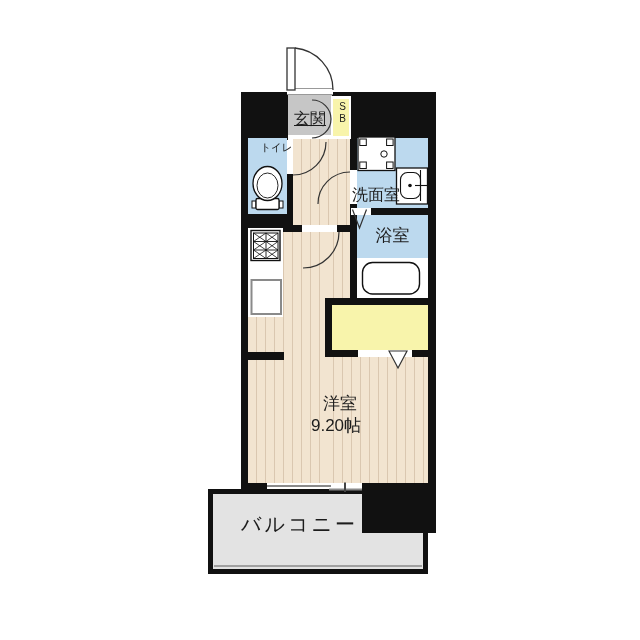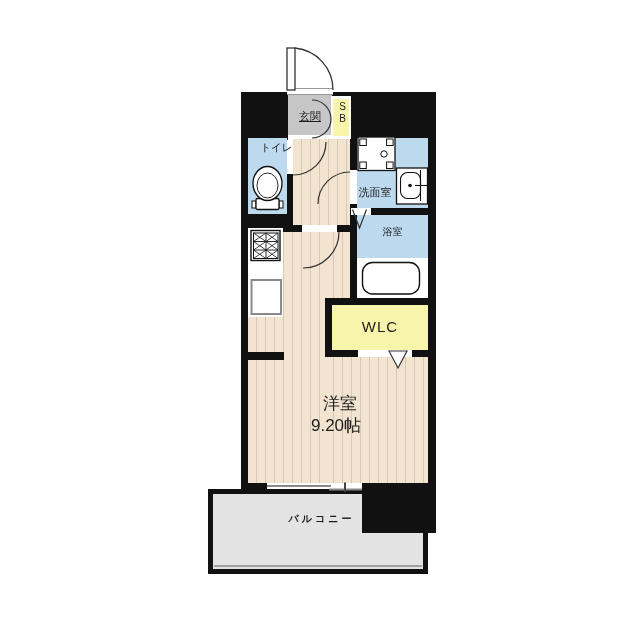--- a/index.html
+++ b/index.html
@@ -123,23 +123,22 @@
 
     <rect x="251.5" y="280" width="29.5" height="34" fill="#fff" stroke="#8a8a8a" stroke-width="2"></rect>
 
     <g>
       <line x1="267" y1="486" x2="331" y2="486" stroke="#8a8a8a" stroke-width="2"></line>
       <line x1="329" y1="489.5" x2="362" y2="489.5" stroke="#8a8a8a" stroke-width="2"></line>
       <line x1="345" y1="482.5" x2="345" y2="492" stroke="#444" stroke-width="2"></line>
     </g>
   </svg>
 
-  <div class="lbl" style="left:288px;top:110px;width:44px;font-size:11px;text-decoration:underline;">玄関</div>
+  <div class="lbl" style="left:288px;top:110px;width:44px;font-size:16px;text-decoration:underline;">玄関</div>
   <div class="lbl stackedlbl" style="left:334px;top:101px;width:14px;font-size:10px;">SB</div>
   <div class="lbl" style="left:248px;top:141px;width:57px;font-size:10.5px;">トイレ</div>
-  <div class="lbl" style="left:352px;top:186px;width:46px;font-size:11px;">洗面室</div>
-  <div class="lbl" style="left:357px;top:226px;width:71px;font-size:10px;">浴室</div>
-  <div class="lbl" style="left:332px;top:318px;width:96px;font-size:15px;letter-spacing:1px;">WLC</div>
+  <div class="lbl" style="left:352px;top:186px;width:46px;font-size:16px;">洗面室</div>
+  <div class="lbl" style="left:357px;top:226px;width:71px;font-size:17px;">浴室</div>
   <div class="lbl" style="left:248px;top:394px;width:184px;font-size:17px;">洋室</div>
   <div class="lbl" style="left:248px;top:416px;width:176px;font-size:17px;">9.20帖</div>
-  <div class="lbl" style="left:224px;top:513px;width:195px;font-size:10px;letter-spacing:3px;font-weight:bold;">バルコニー</div>
+  <div class="lbl" style="left:202px;top:513px;width:195px;font-size:20px;letter-spacing:3px;">バルコニー</div>
 
 </div>
 
 </body></html>

